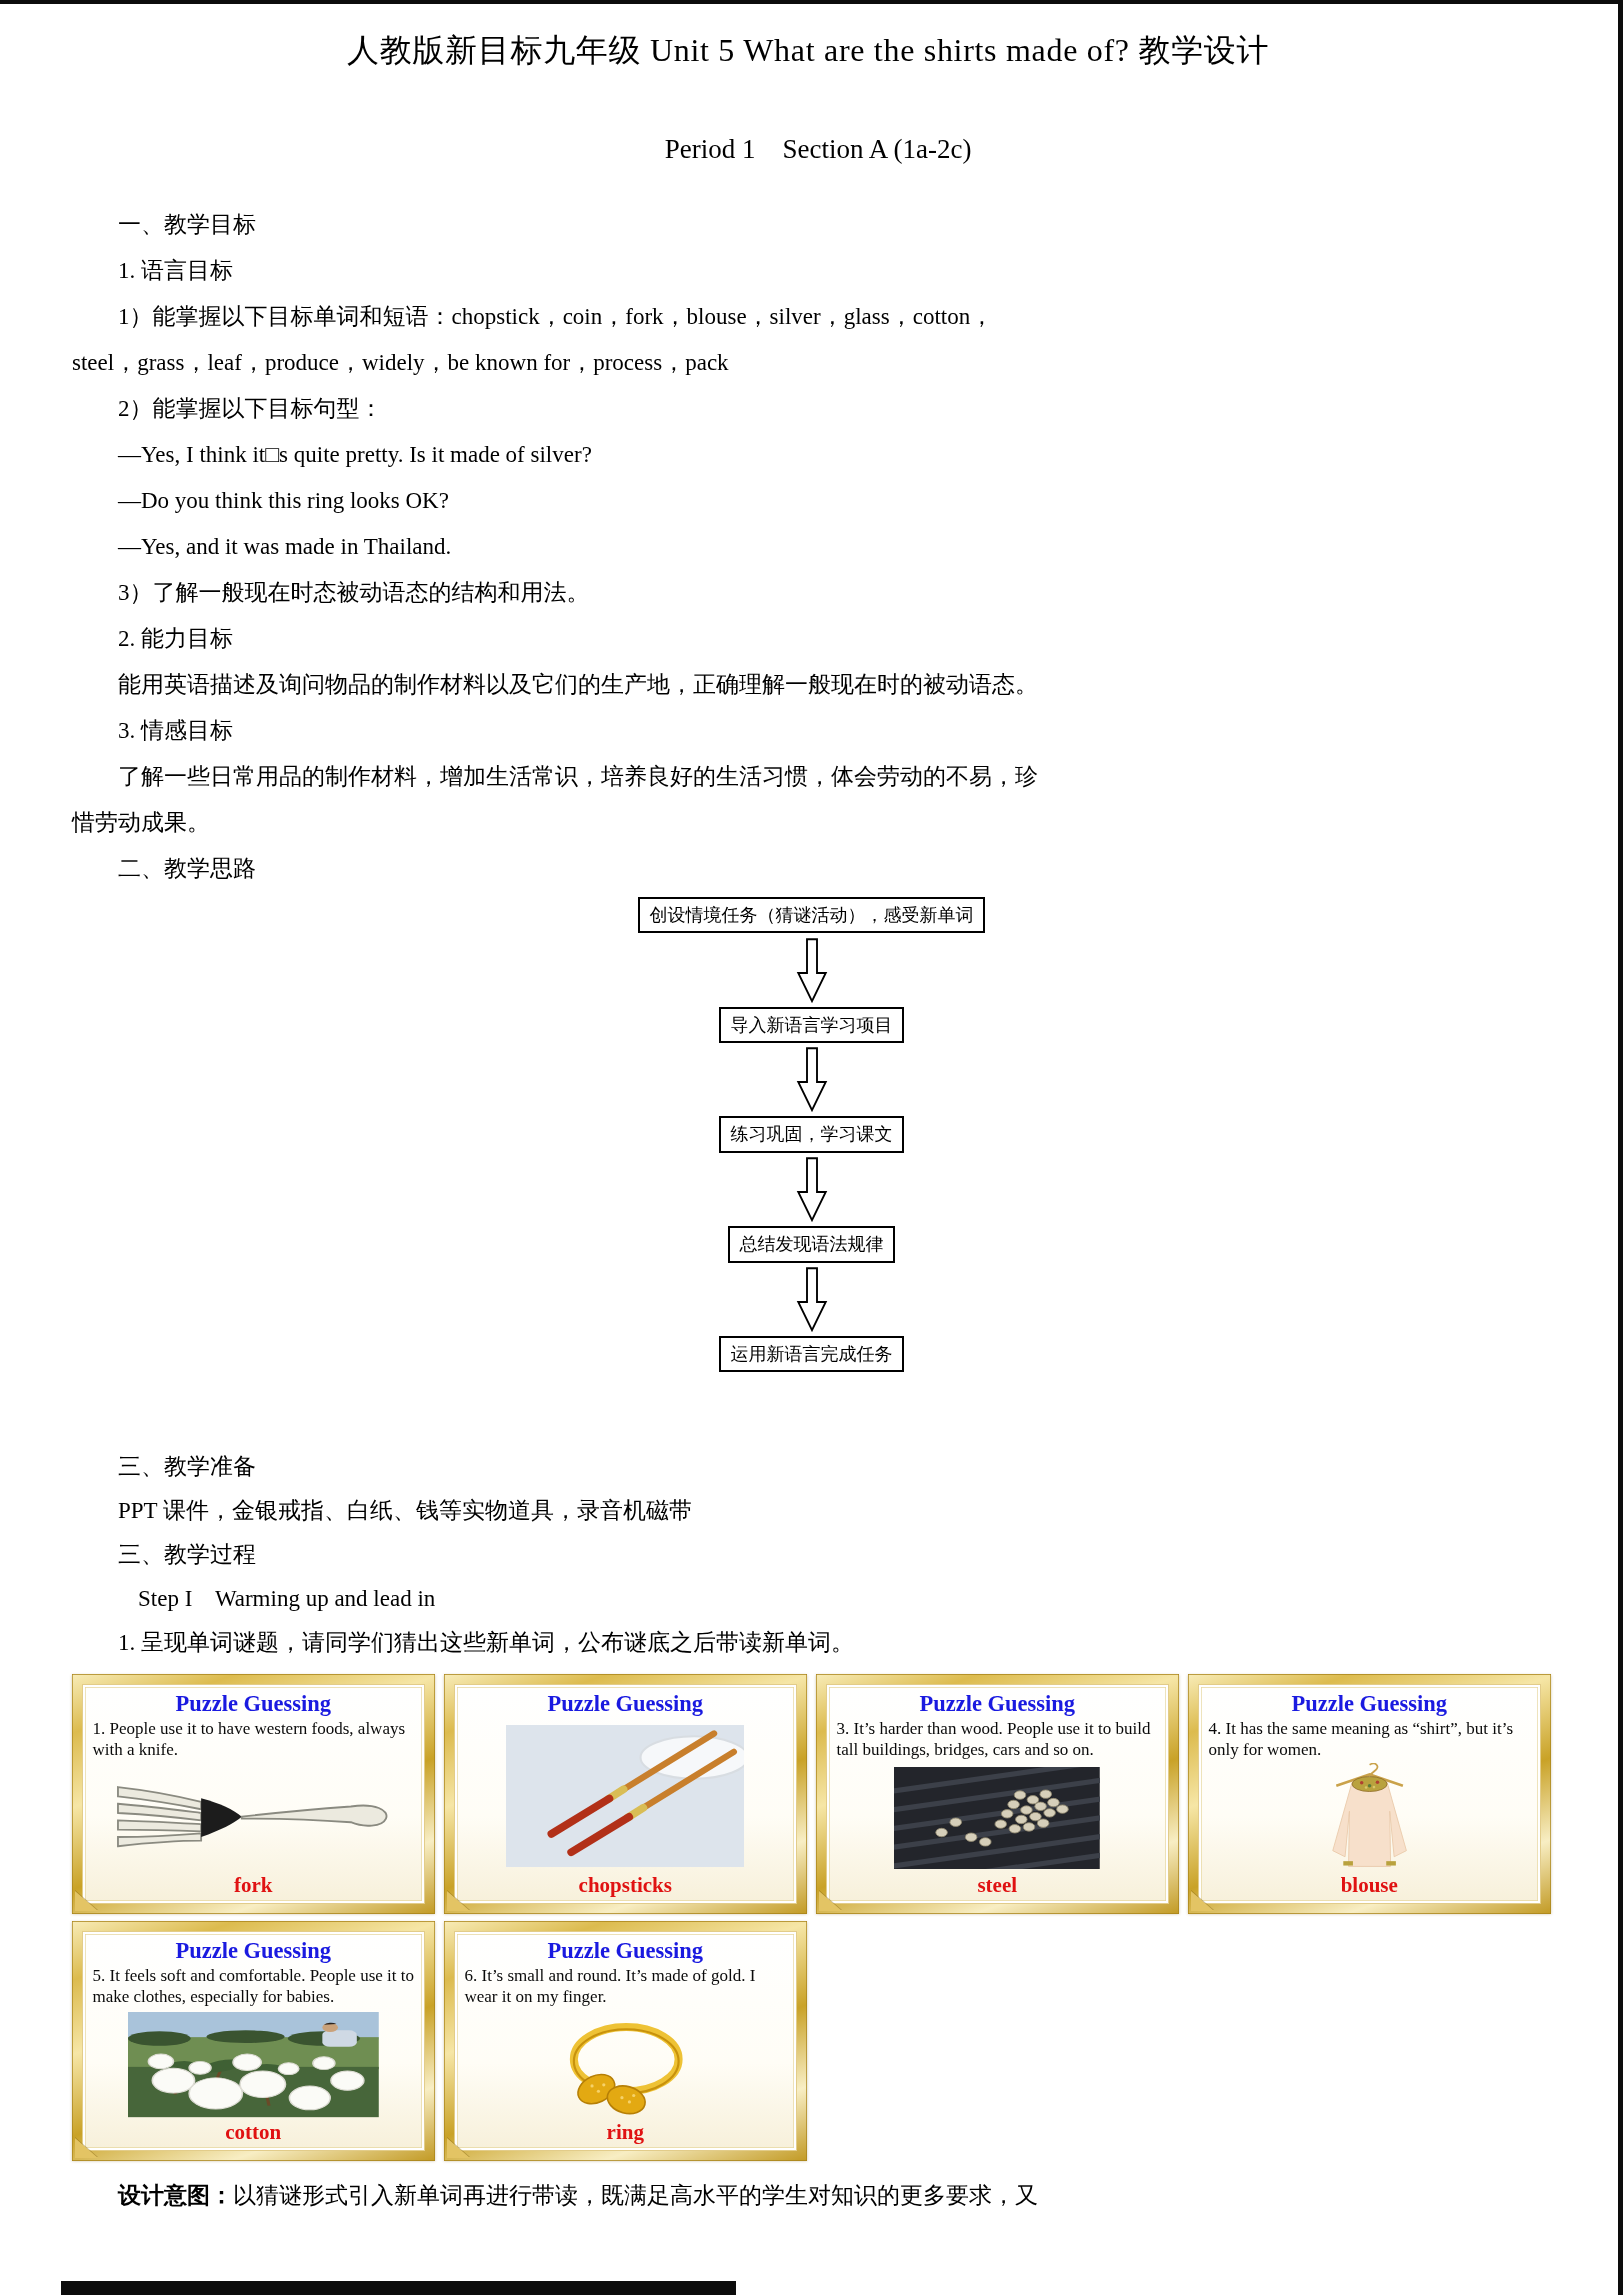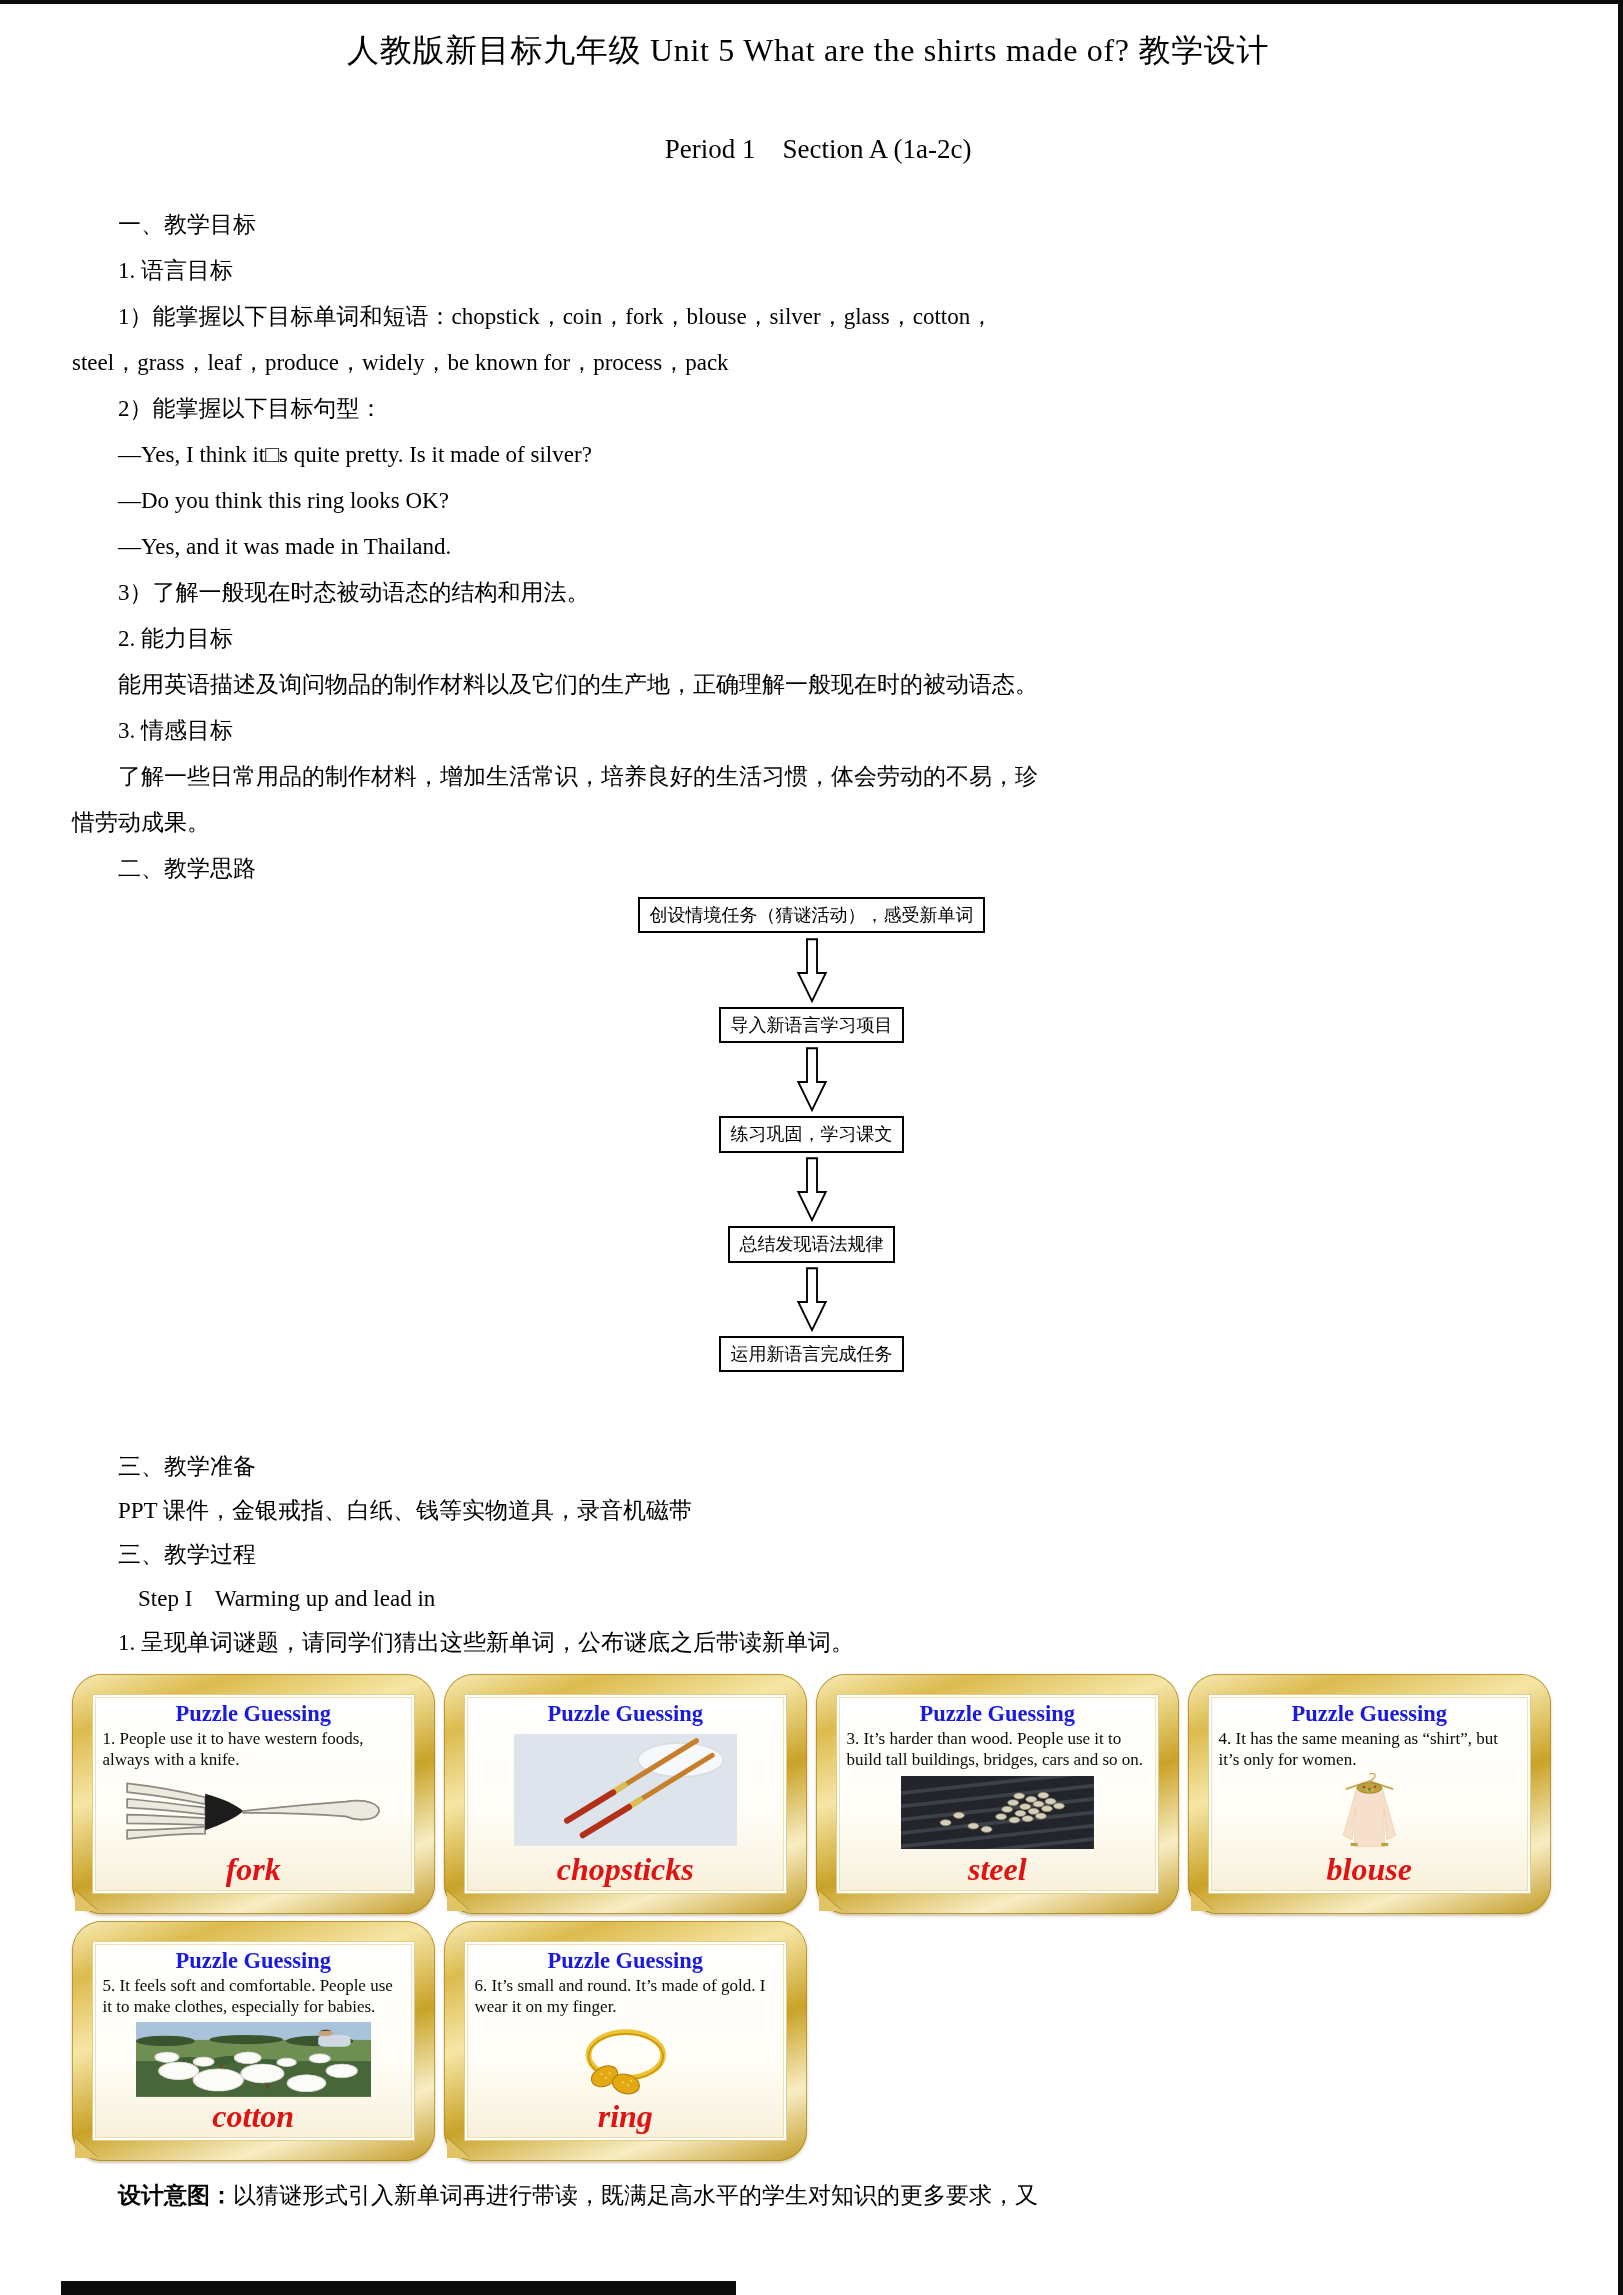--- a/index.html
+++ b/index.html
@@ -26,33 +26,33 @@
                display:flex; flex-direction:column; align-items:center; row-gap:4.1px; }
   .flow-box { border:2px solid #000; background:#fff; padding:4.1px 9.5px;
               font-size:18px; line-height:1.35; white-space:pre; }
   .flow-arrow { line-height:0; }
 
   .cards-row { position:absolute; left:72px; right:72px; display:flex; column-gap:9.5px; height:240px; }
   .row1 { top:1674px; }
   .row2 { top:1921px; }
   .puzzle-card { flex:0 0 auto; width:calc((100% - 29px)/4); height:100%; position:relative;
                  background:linear-gradient(160deg,#f8ecb8 0%,#dcbb4e 16%,#f6e6a6 36%,#c9a227 58%,#f8eec4 80%,#c29a24 100%);
-                 padding:20px; box-shadow:inset 0 0 0 0.7px #a8831a, 0 1.4px 2.7px rgba(120,90,10,.35);border-radius:30px; }
+                 padding:10px; box-shadow:inset 0 0 0 0.7px #a8831a, 0 1.4px 2.7px rgba(120,90,10,.35); }
   .puzzle-card::after { content:""; position:absolute; left:2.7px; bottom:2.7px; width:0; height:0;
                         border-bottom:20.5px solid #e3c464; border-right:23px solid transparent;
                         filter:drop-shadow(0.7px -0.7px 0.7px rgba(120,90,10,.4)); }
   .card-inner { width:100%; height:100%; background:linear-gradient(180deg,#ffffff 0%,#fffdf6 60%,#f7f0da 100%);
                 border:1.4px solid #e2cc8a; box-shadow:inset 0 0 0 2px #fff, inset 0 0 0 2.7px #e7d7a0;
                 padding:5.5px 9.5px 4.1px; display:flex; flex-direction:column; position:relative; }
   .card-title { text-align:center; color:#1a1ae0; font-weight:bold; font-size:22.5px; line-height:1.15; }
   .card-clue  { font-weight:normal; font-size:17px; line-height:1.22; margin-top:2.7px; color:#0a0a0a; }
   .card-figure { flex:1 1 auto; display:flex; align-items:center; justify-content:center; min-height:0; margin:2.7px 0 1.4px; }
   .card-figure svg { max-width:100%; max-height:100%; }
-  .card-answer { text-align:center; color:#e01212; font-weight:bold; font-style:italic;
-                 font-size:32px; line-height:1.05; padding-bottom:2.7px; }
+  .card-answer { text-align:center; color:#e01212; font-weight:bold; 
+                 font-size:21px; line-height:1.05; padding-bottom:2.7px; }
 
   .fig-chopsticks { width:74%; height:92%; background:#dde4ec; display:flex; align-items:center; justify-content:center; }
   .fig-steel { width:64%; height:94%; }
   .fig-cotton { width:78%; height:96%; }
 
   .footer-line { position:absolute; top:2179px; left:72px; right:76px; font-size:23px; line-height:1.5; }
   .footer-line .label { font-weight:bold; }
   .footer-line { text-indent:46px; }
 </style>
 </head>

